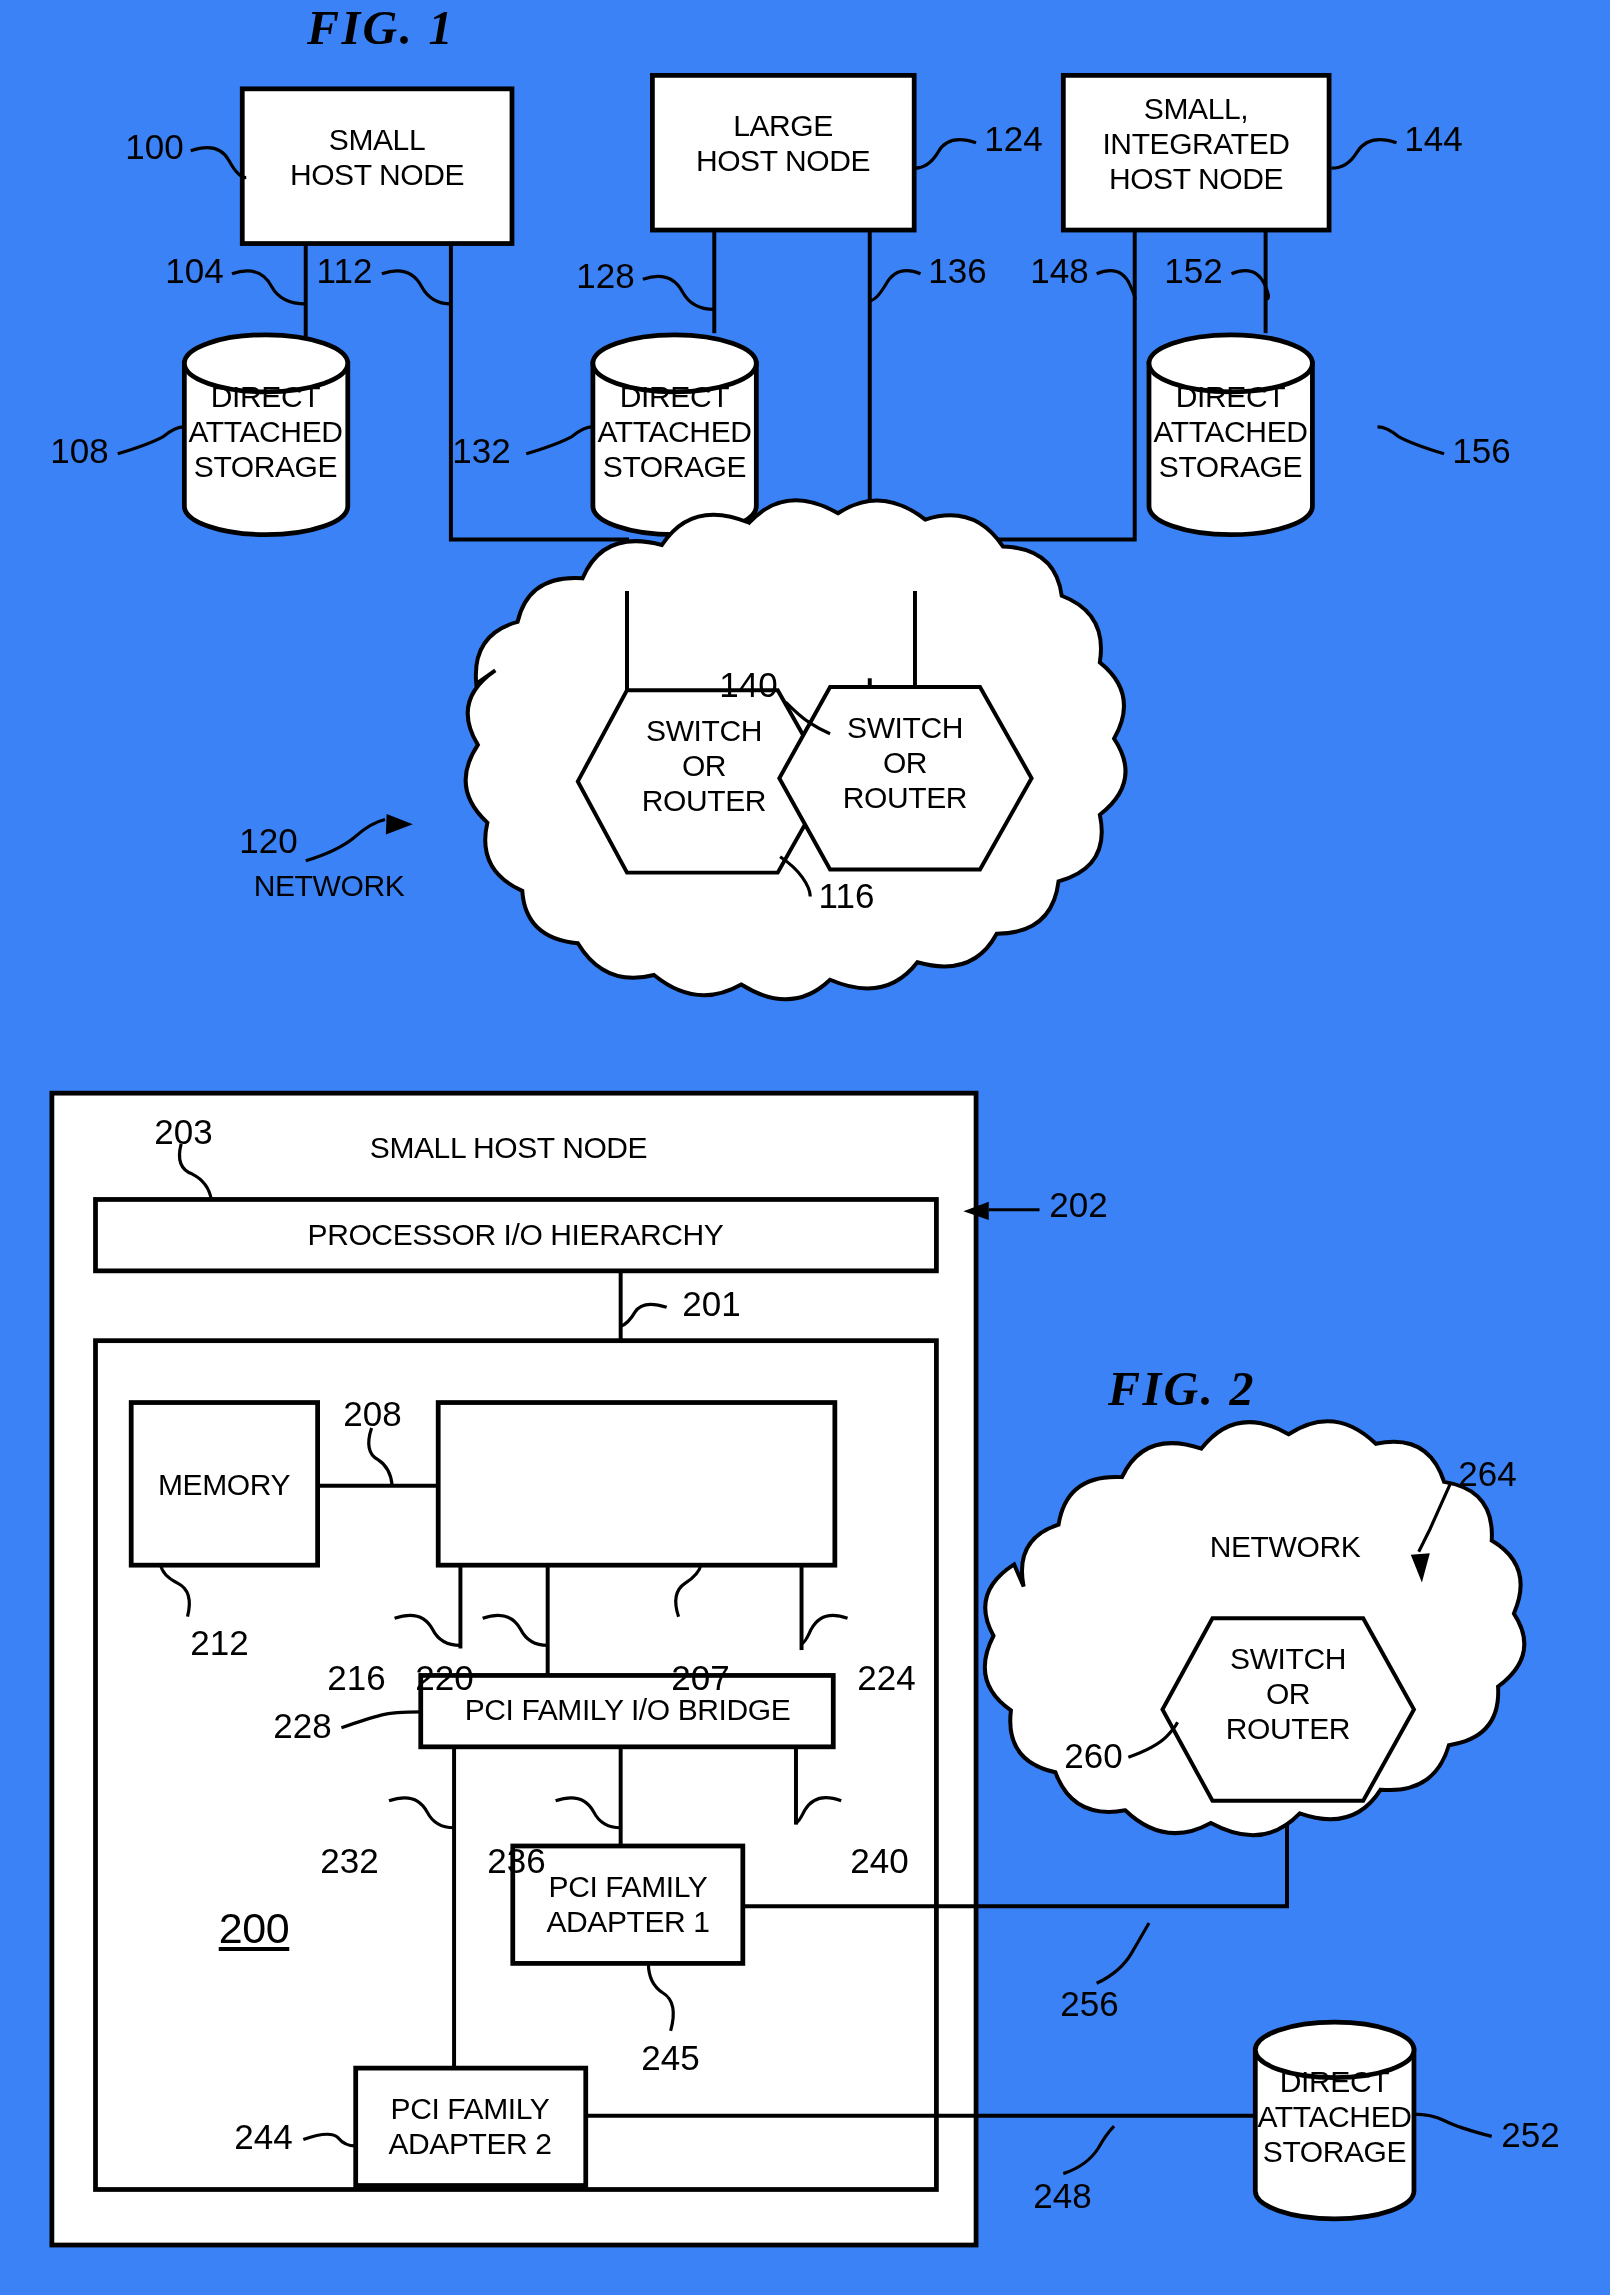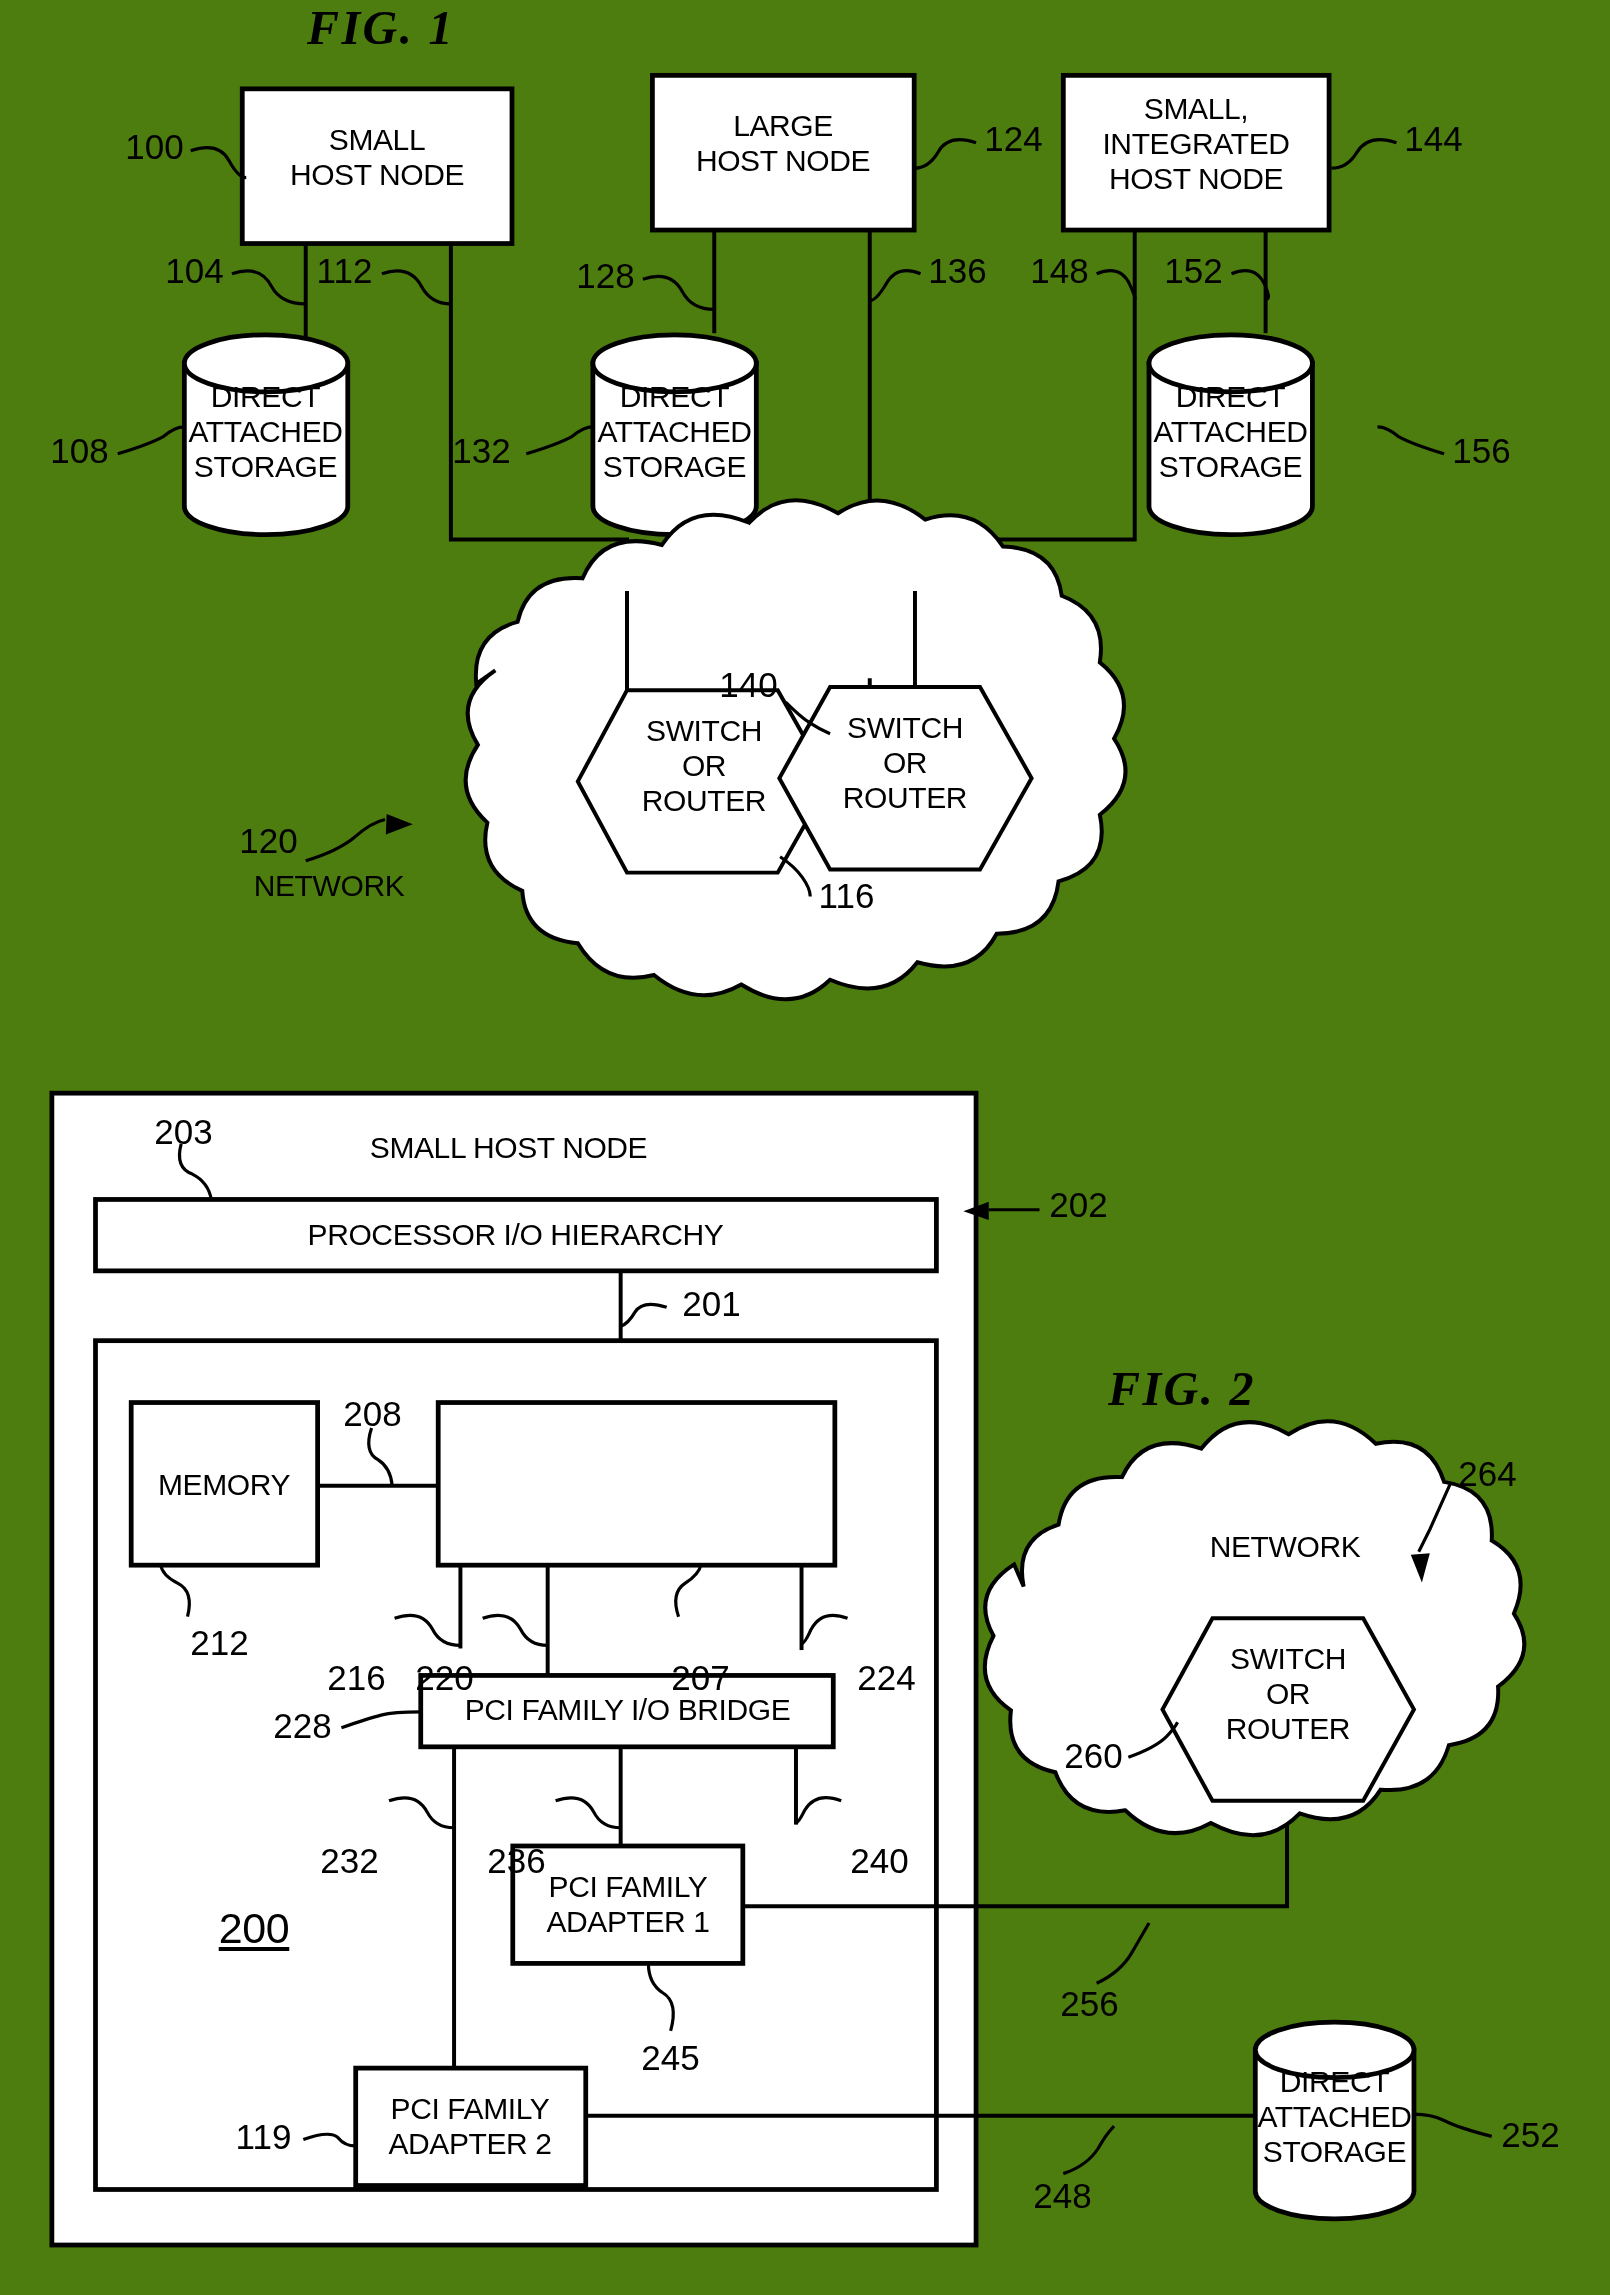--- a/index.html
+++ b/index.html
@@ -8,21 +8,21 @@
     background: #ffffff;
   }
   body {
     font-family: "Liberation Sans", sans-serif;
     color: #000000;
   }
   #page {
     position: relative;
     width: 1611px;
     height: 2295px;
-    background: #4d7c0f;
+    background: #3b82f6;
     overflow: hidden;
   }
   svg.layer {
     position: absolute;
     left: 0;
     top: 0;
     width: 1611px;
     height: 2295px;
   }
   .ln {
@@ -326,21 +326,21 @@
   <div class="lbl reftext" style="left:665px; top:1658px; width:71px;">207</div>
   <div class="lbl reftext" style="left:337px; top:1394px; width:71px;">208</div>
   <div class="lbl reftext" style="left:152px; top:1623px; width:71px;margin-left:32px;">212</div>
   <div class="lbl reftext" style="left:321px; top:1658px; width:71px;">216</div>
   <div class="lbl reftext" style="left:409px; top:1658px; width:71px;">220</div>
   <div class="lbl reftext" style="left:851px; top:1658px; width:71px;">224</div>
   <div class="lbl reftext" style="left:267px; top:1706px; width:71px;">228</div>
   <div class="lbl reftext" style="left:314px; top:1841px; width:71px;">232</div>
   <div class="lbl reftext" style="left:481px; top:1841px; width:71px;">236</div>
   <div class="lbl reftext" style="left:844px; top:1841px; width:71px;">240</div>
-  <div class="lbl reftext" style="left:228px; top:2117px; width:71px;">119</div>
+  <div class="lbl reftext" style="left:228px; top:2117px; width:71px;">244</div>
   <div class="lbl reftext" style="left:635px; top:2038px; width:71px;">245</div>
   <div class="lbl reftext" style="left:1027px; top:2176px; width:71px;">248</div>
   <div class="lbl reftext" style="left:1495px; top:2115px; width:71px;">252</div>
   <div class="lbl reftext" style="left:1054px; top:1984px; width:71px;">256</div>
   <div class="lbl reftext" style="left:1058px; top:1736px; width:71px;">260</div>
   <div class="lbl reftext" style="left:1452px; top:1454px; width:71px;">264</div>
 
 </div>
 
 

